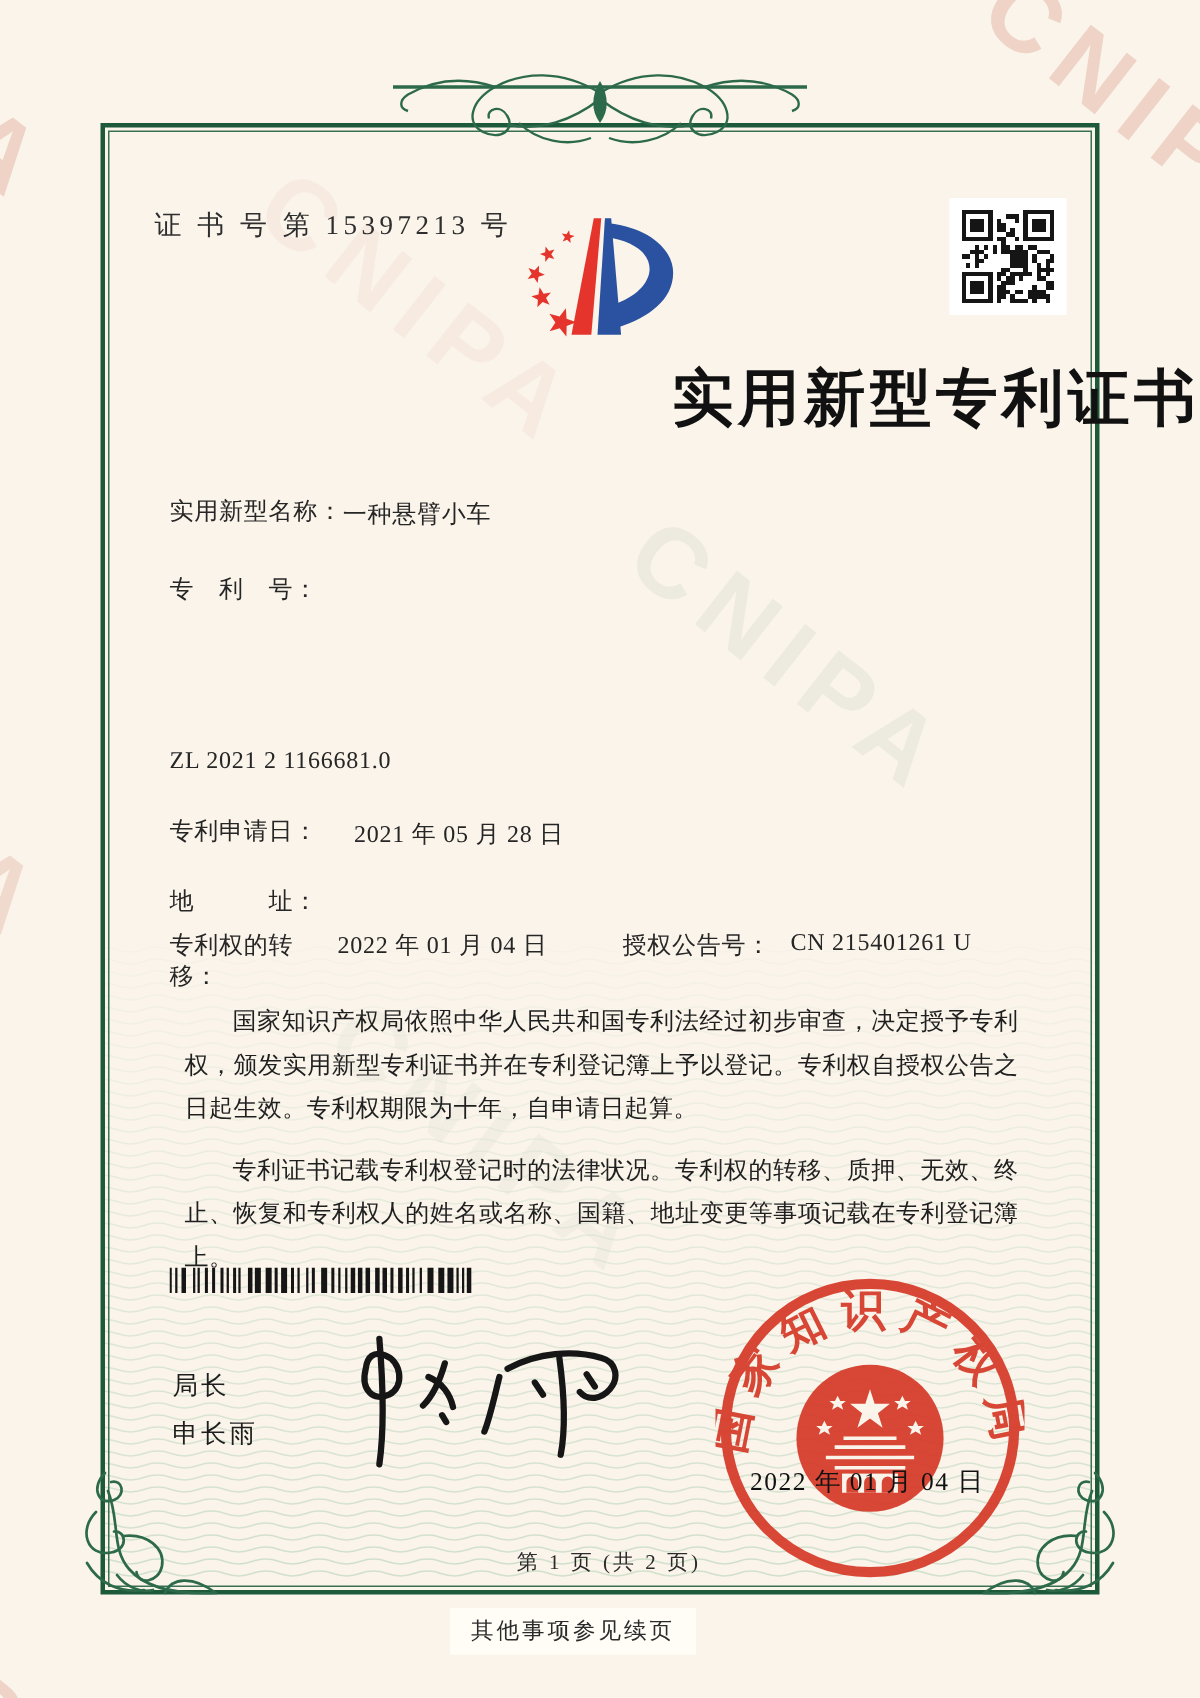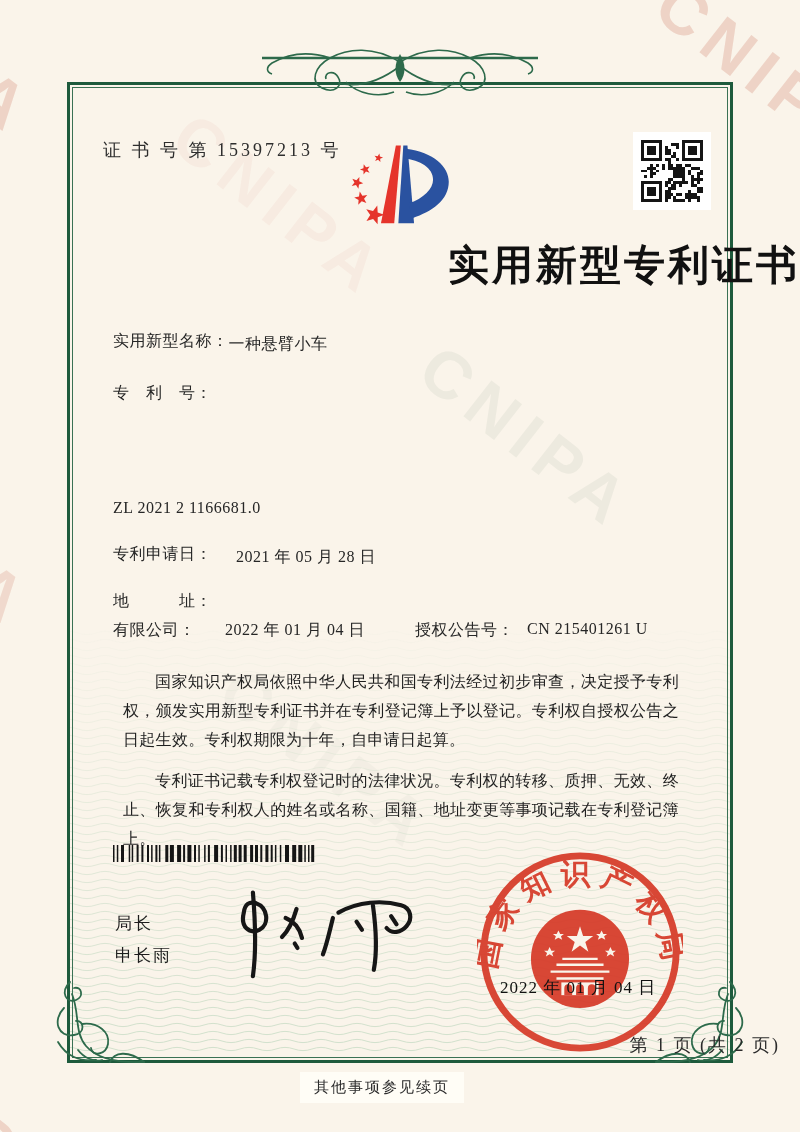--- a/index.html
+++ b/index.html
@@ -63,22 +63,22 @@
   .barcode{position:absolute;left:113px;top:845px;}
   .signer-title{position:absolute;left:115px;top:912px;font-size:17px;letter-spacing:2px;color:#1d1d1d;}
   .signer-name{position:absolute;left:115px;top:944px;font-size:17px;letter-spacing:2px;color:#1d1d1d;}
   .signature{position:absolute;left:222px;top:882px;}
   .seal{position:absolute;left:477px;top:849px;}
   .seal-date{
     position:absolute;left:500px;top:976px;width:170px;
     font-size:17px;letter-spacing:1px;color:#111;white-space:nowrap;
   }
   .page-num{
-    position:absolute;left:0;top:1033px;width:780px;text-align:right;
-    font-size:18px;letter-spacing:2px;color:#2b2b2b;
+    position:absolute;left:16px;top:1033px;width:780px;text-align:center;
+    font-size:14px;letter-spacing:2px;color:#2b2b2b;
   }
   .cont-note{
     position:absolute;left:300px;top:1072px;background:#fffdf6;
     padding:6px 14px;font-size:15px;letter-spacing:2px;color:#2b2b2b;
   }
 </style>
 </head>
 <body>
 
 <div class="page">
@@ -352,21 +352,21 @@
       <span class="val">ZL 2021 2 1166681.0</span>
     </div>
     <div class="row r4">
       <span class="lbl">专利申请日：</span>
       <span class="val">2021 年 05 月 28 日</span>
     </div>
     <div class="row r6">
       <span class="lbl">地　　　址：</span>
     </div>
     <div class="grant">
-      <span class="lbl">有限公司：</span>
+      <span class="lbl">专利权的转移：</span>
       <span class="gval">2022 年 01 月 04 日</span>
       <span class="lbl2">授权公告号：</span>
       <span class="gval2">CN 215401261 U</span>
     </div>
   </div>
 
   <div class="body-text">
     <p>国家知识产权局依照中华人民共和国专利法经过初步审查，决定授予专利权，颁发实用新型专利证书并在专利登记簿上予以登记。专利权自授权公告之日起生效。专利权期限为十年，自申请日起算。</p>
     <p>专利证书记载专利权登记时的法律状况。专利权的转移、质押、无效、终止、恢复和专利权人的姓名或名称、国籍、地址变更等事项记载在专利登记簿上。</p>
   </div>

